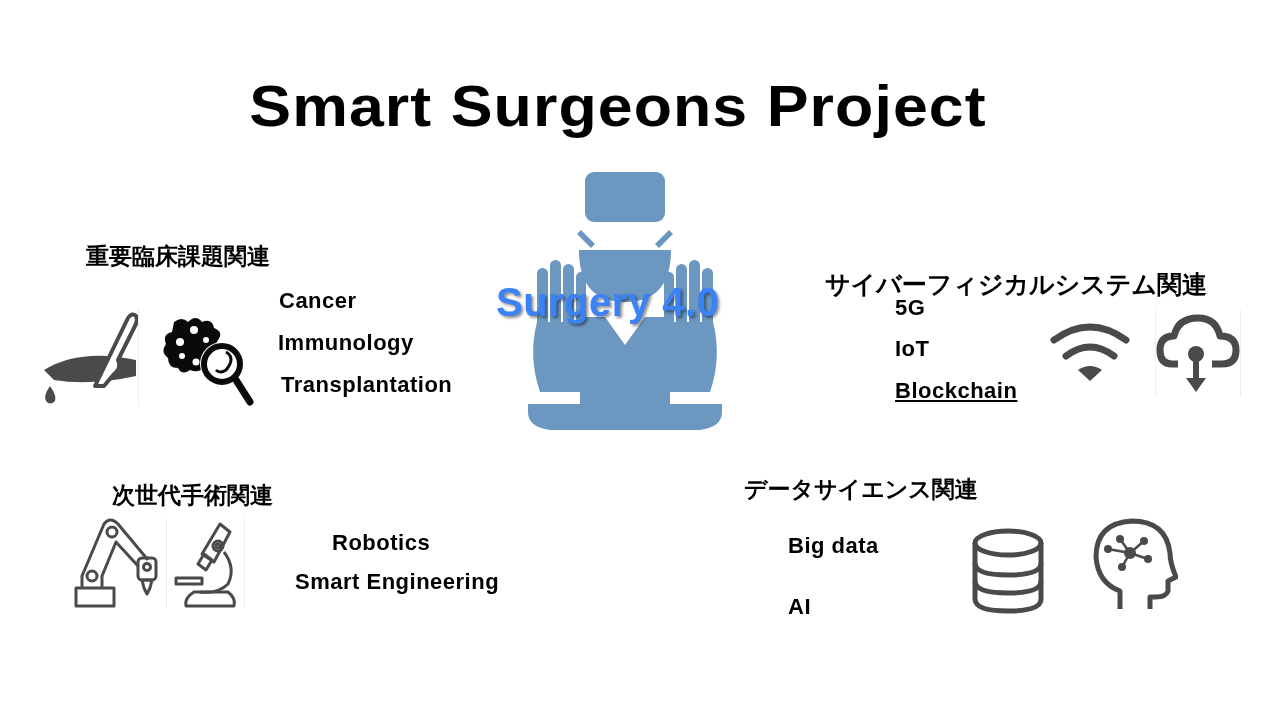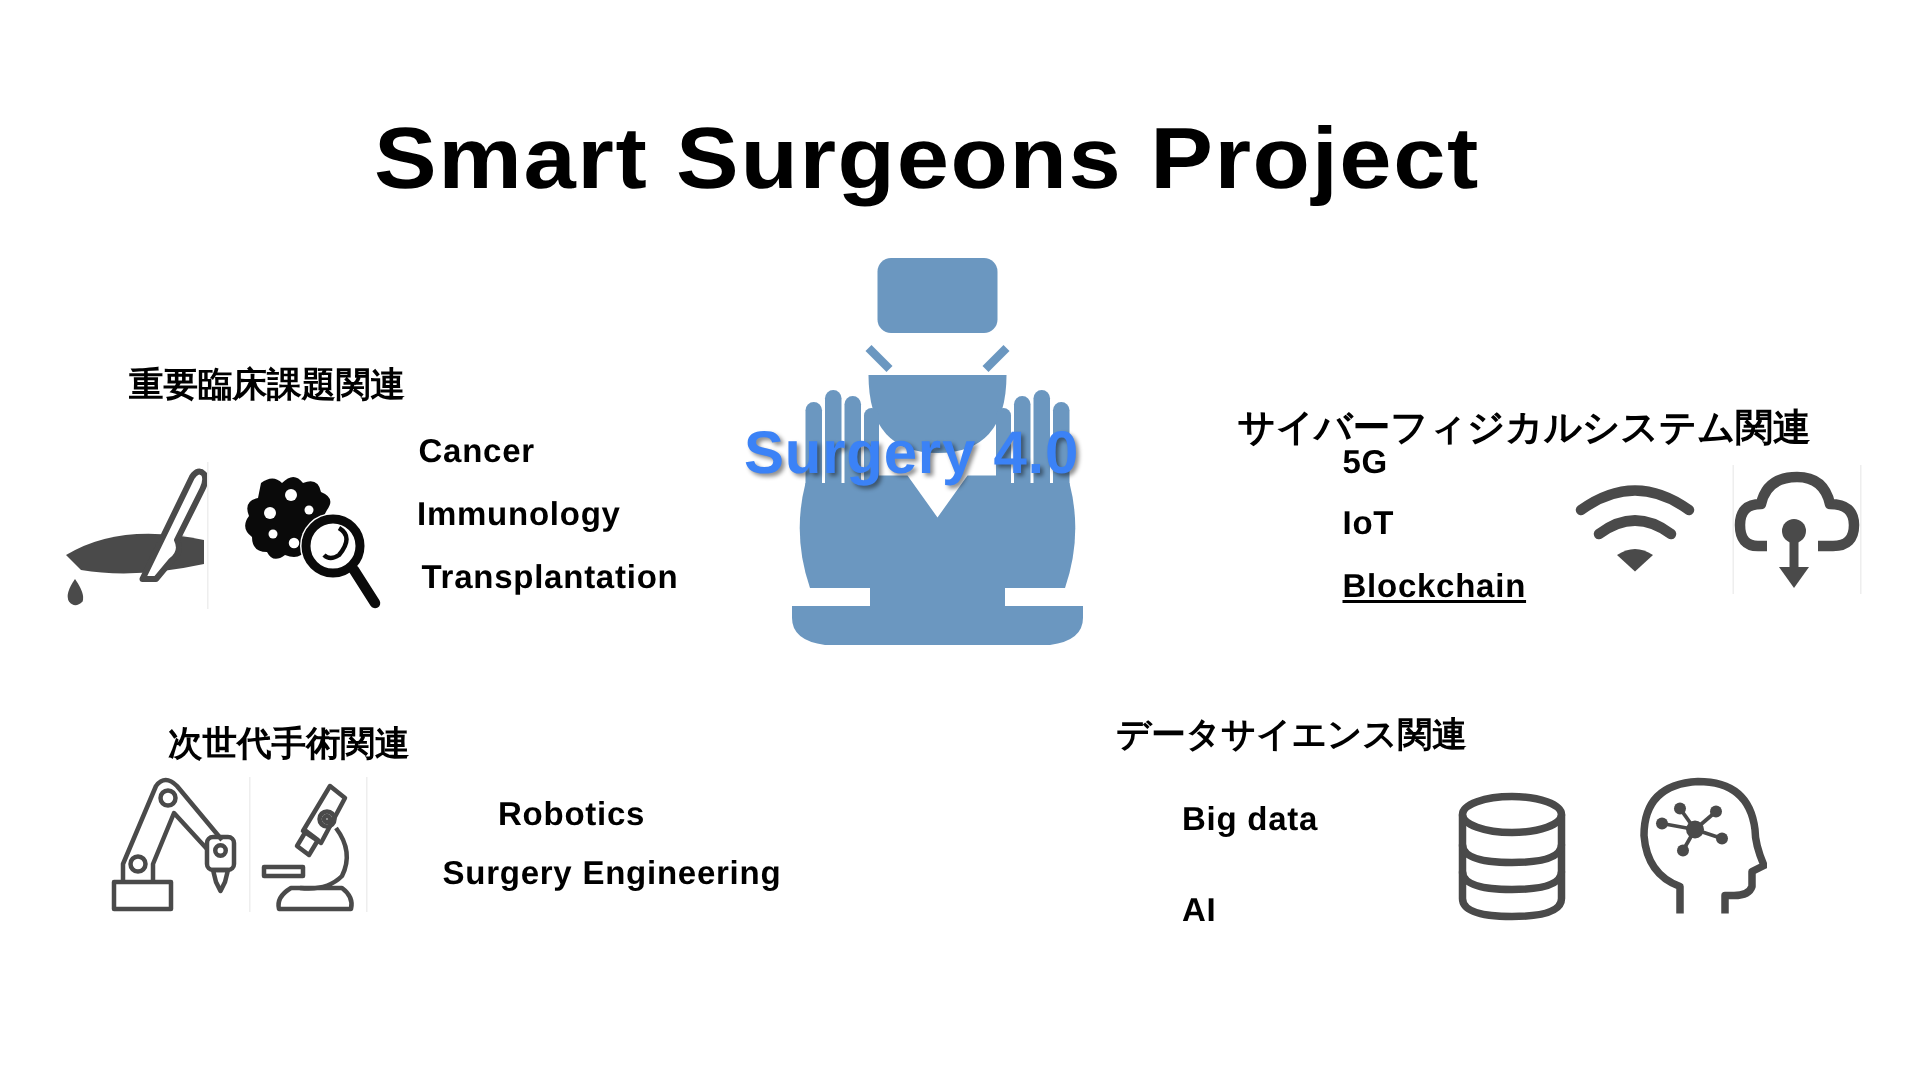--- a/index.html
+++ b/index.html
@@ -121,21 +121,21 @@
       <path d="M26 46 L32 36 L40 42 L34 52 Z"></path>
       <circle cx="46" cy="28" r="5"></circle>
       <circle cx="46" cy="28" r="2"></circle>
       <rect x="4" y="60" width="26" height="6"></rect>
       <path d="M52 34 Q64 50 56 66 Q46 76 28 74"></path>
       <path d="M22 74 Q12 80 14 88 L62 88 Q64 80 56 74 Z"></path>
     </g>
   </svg>
 </div>
 <div class="abs item" style="left:292px;top:530px;margin-left:40px;">Robotics</div>
-<div class="abs item" style="left:295px;top:569px;">Surgery Engineering</div>
+<div class="abs item" style="left:295px;top:569px;">Smart Engineering</div>
 
 <div class="abs sec" style="left:744px;top:474px;">データサイエンス関連</div>
 <div class="abs item" style="left:788px;top:533px;">Big data</div>
 <div class="abs item" style="left:788px;top:594px;">AI</div>
 <div class="abs" style="left:968px;top:527px;width:80px;height:88px;">
   <svg width="80" height="88" viewBox="0 0 80 88">
     <g fill="none" stroke="#4a4a4a" stroke-width="5">
       <ellipse cx="40" cy="16" rx="33" ry="12"></ellipse>
       <path d="M7 16 L7 72 Q7 84 40 84 Q73 84 73 72 L73 16"></path>
       <path d="M7 36 Q7 48 40 48 Q73 48 73 36"></path>

